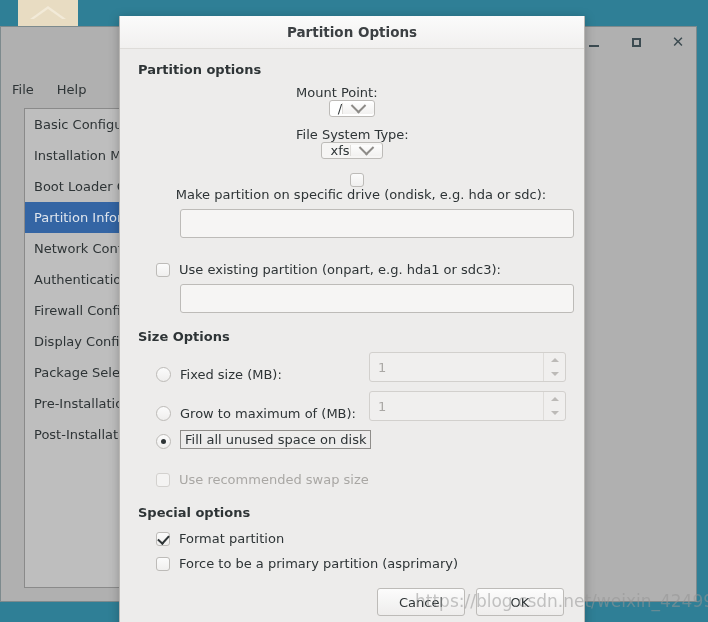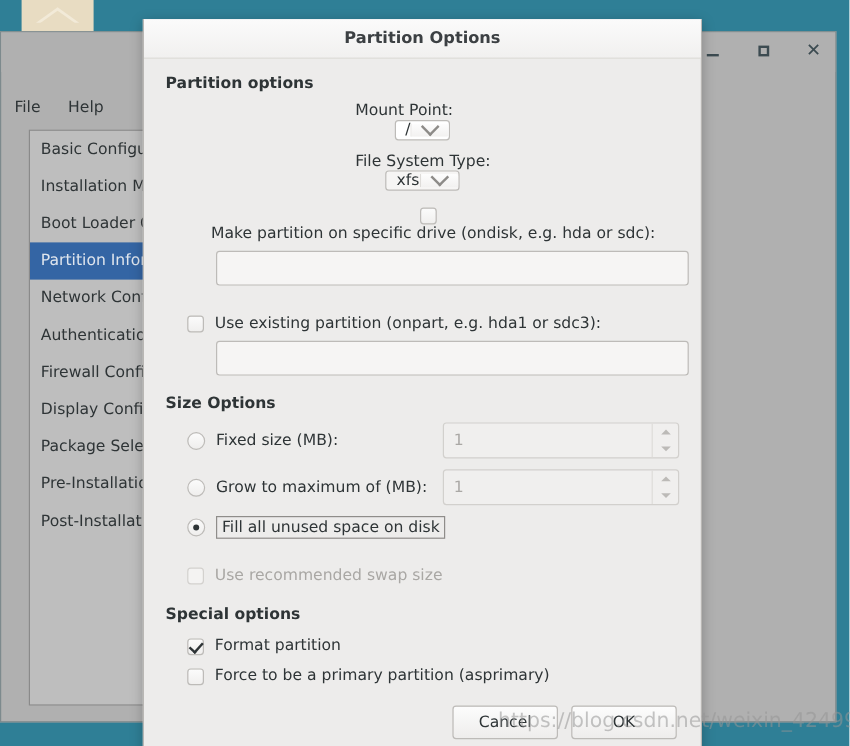--- a/index.html
+++ b/index.html
@@ -303,21 +303,21 @@
     height: 29px;
     width: 394px;
     background: #f6f5f4;
     border: 1px solid #bdbbb8;
     border-radius: 3px;
     box-sizing: border-box;
   }
 
   .radio-row {
     display: flex;
-    align-items: center;
+    align-items: flex-end;
     padding-left: 18px;
     margin-bottom: 9px;
   }
   .radio {
     width: 15px; height: 15px;
     border: 1px solid #bdbbb8;
     border-radius: 50%;
     background: linear-gradient(to bottom,#fbfbfb,#efeeed);
     box-sizing: border-box;
     margin-right: 9px;

